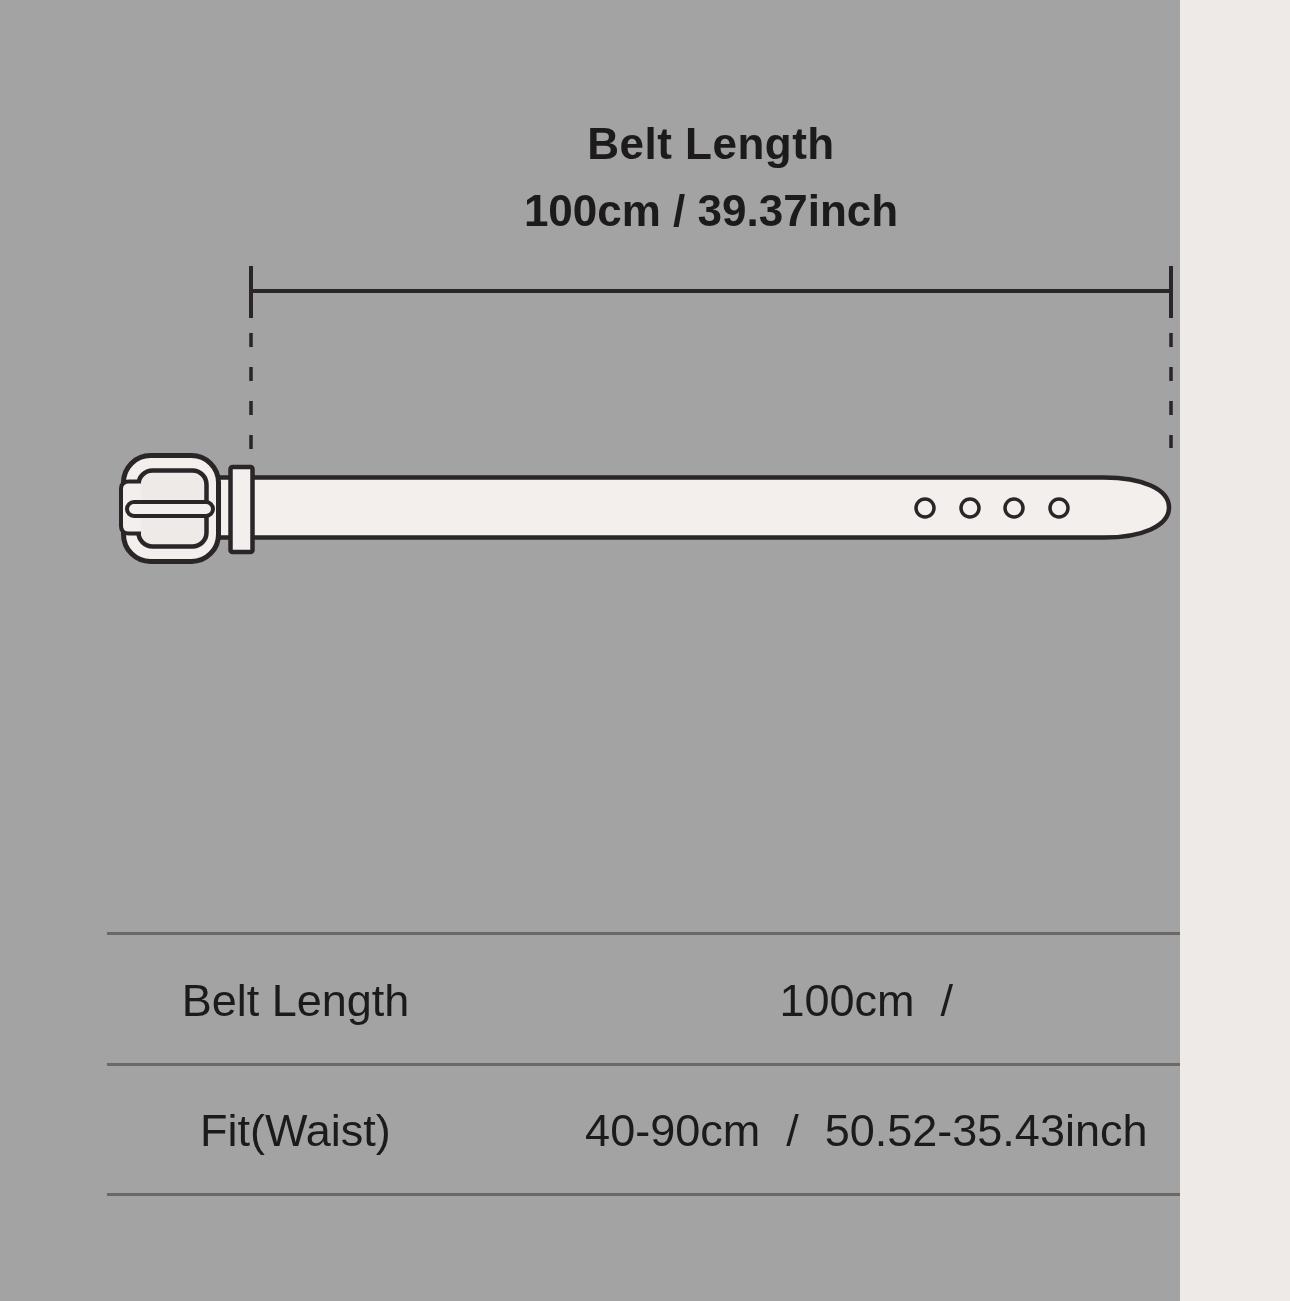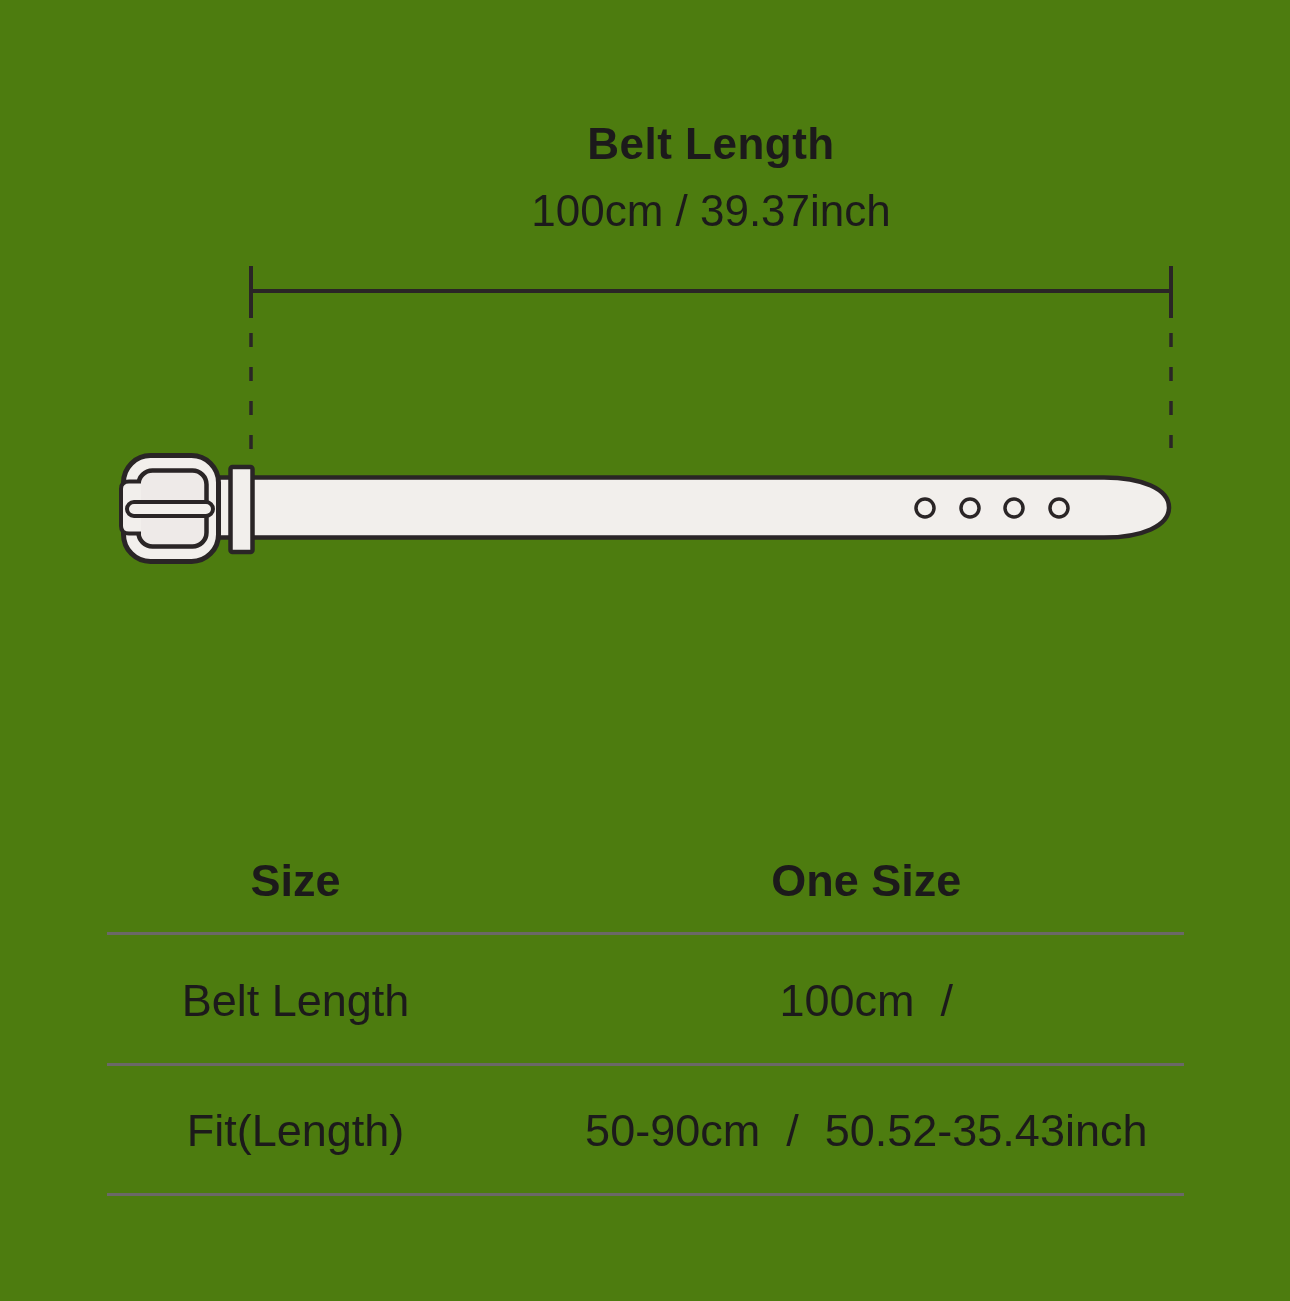--- a/index.html
+++ b/index.html
@@ -2,23 +2,23 @@
 <html><head>
 <meta charset="utf-8">
 <style>
   html, body {
     margin: 0;
     padding: 0;
     background: #EEEAE8;
   }
   .canvas {
     position: relative;
-    width: 1290px;
+    width: 1180px;
     height: 1301px;
-    background: #4d7c0f;
+    background: #a3a3a3;
     font-family: "Liberation Sans", sans-serif;
     color: #1C1A1B;
     overflow: hidden;
   }
   .title {
     position: absolute;
     left: 251px;
     top: 122px;
     width: 920px;
     text-align: center;
@@ -27,21 +27,21 @@
     line-height: 1;
     letter-spacing: 0.5px;
   }
   .subtitle {
     position: absolute;
     left: 251px;
     top: 189px;
     width: 920px;
     text-align: center;
     font-size: 44px;
-    font-weight: normal;
+    font-weight: bold;
     line-height: 1;
   }
   .drawing {
     position: absolute;
     left: 0;
     top: 0;
   }
   .size-table {
     position: absolute;
     left: 107px;
@@ -114,41 +114,37 @@
 
     <path d="M141 481.5 H129 Q121 481.5 121 489 V526 Q121 533.5 129 533.5 H141" fill="#F2EFEC" stroke="#2A2526" stroke-width="4"></path>
 
     <rect x="127" y="502" width="86" height="14" rx="7" fill="#F2EFEC" stroke="#2A2526" stroke-width="4"></rect>
 
     <rect x="230.5" y="467" width="22" height="85" rx="2" fill="#F2EFEC" stroke="#2A2526" stroke-width="4.5"></rect>
   </svg>
 
   <div class="size-table">
 
-    <div class="t-row t-header" style="top:845px">
-      <div class="t-cell-label">Size</div>
-      <div class="t-cell-value">One Size</div>
-    </div>
 
     <div class="t-line" style="top:932px"></div>
 
     <div class="t-row" style="top:965px">
       <div class="t-cell-label">Belt Length</div>
       <div class="t-cell-value">
         <span>100cm</span>
         <span>/</span>
       </div>
     </div>
 
     <div class="t-line" style="top:1063px"></div>
 
     <div class="t-row" style="top:1095px">
-      <div class="t-cell-label">Fit(Length)</div>
+      <div class="t-cell-label">Fit(Waist)</div>
       <div class="t-cell-value">
-        <span>50-90cm</span>
+        <span>40-90cm</span>
         <span>/</span>
         <span>50.52-35.43inch</span>
       </div>
     </div>
 
     <div class="t-line" style="top:1193px"></div>
 
   </div>
 
 </div>

